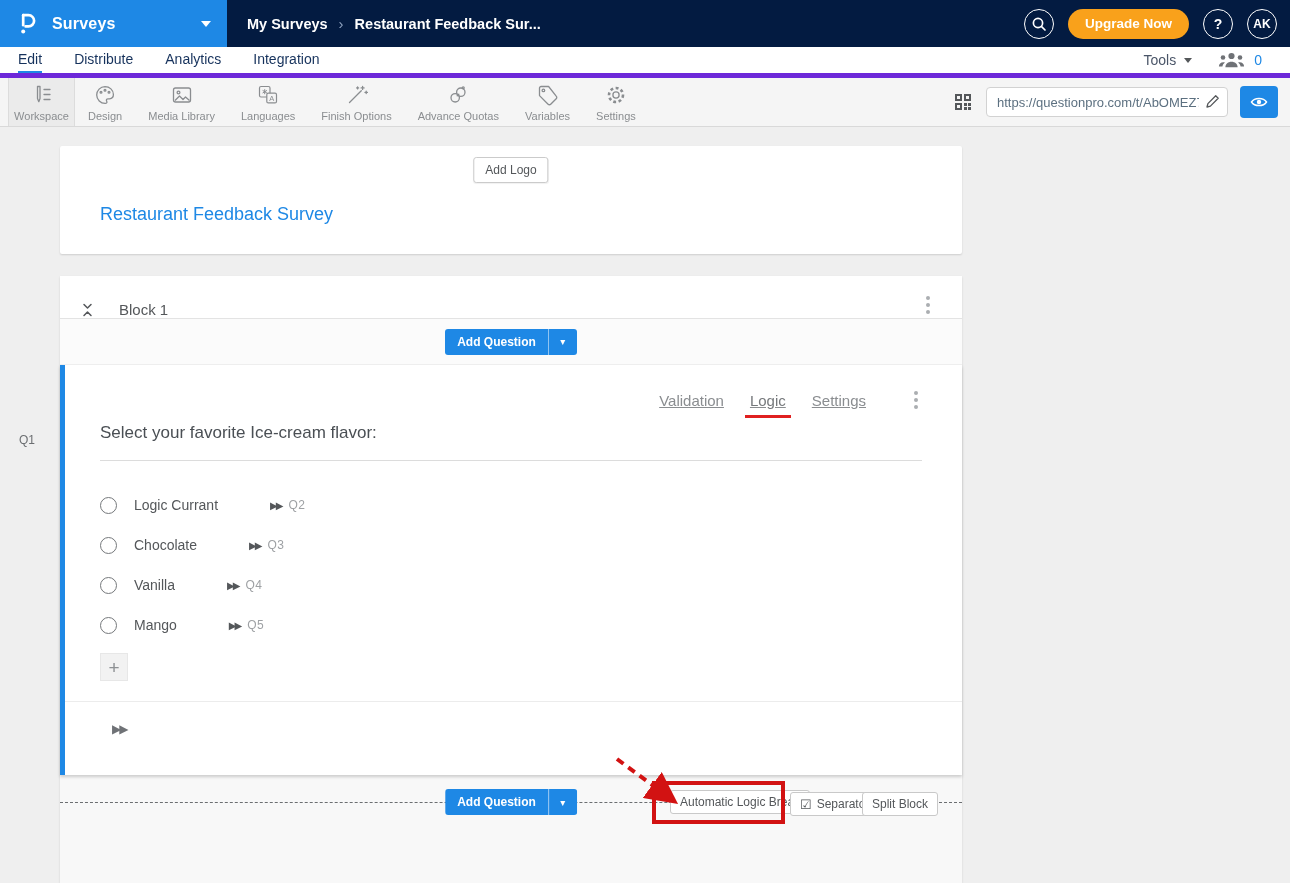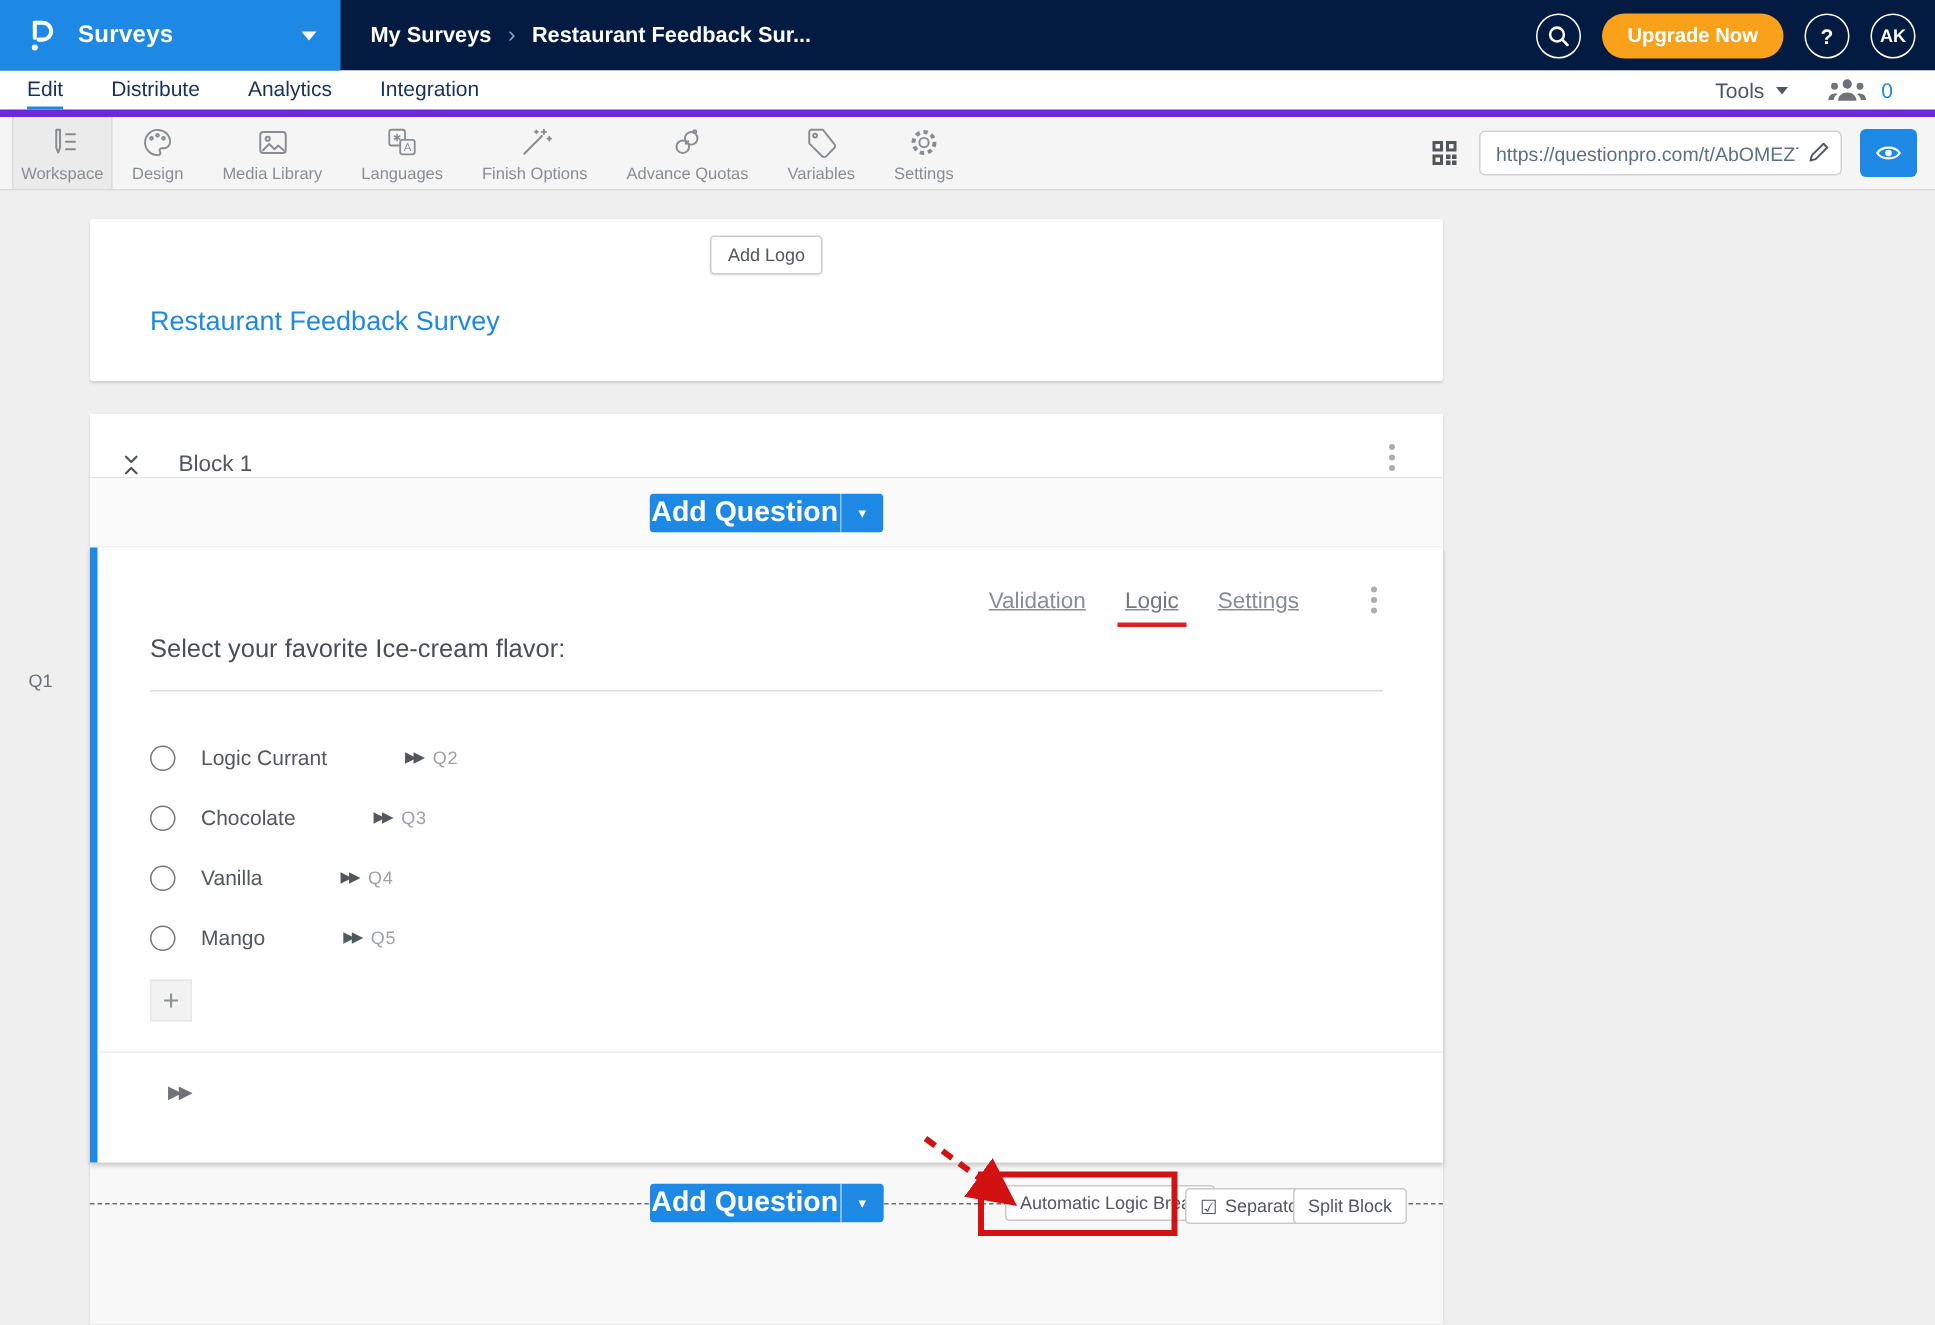--- a/index.html
+++ b/index.html
@@ -33,36 +33,36 @@
   .tb-item .lbl { font-size:11px; color:#8A8D90; white-space:nowrap; }
   .tb-item.active { background:#EBEBEB; border-left:1px solid #DCDCDC; border-right:1px solid #DCDCDC; margin-left:8px; width:67px; }
   .tb-right { margin-left:auto; display:flex; align-items:center; gap:12px; padding-right:12px; }
   .url-wrap { position:relative; }
   .url-input { width:242px; height:30px; border:1px solid #D2D2D2; border-radius:4px; background:#fff; font-size:13px; color:#5C7080; padding:0 28px 0 10px; font-family:"Liberation Sans",sans-serif; }
   .url-pencil { position:absolute; right:7px; top:6px; }
   .eye-btn { width:38px; height:32px; background:#1E88E5; border:none; border-radius:4px; display:flex; align-items:center; justify-content:center; }
 
   
   main { position:relative; height:756px; background:#EFEFEF; }
-  .q-index { position:absolute; left:19px; top:301px; font-size:12px; color:#6B6E71; }
+  .q-index { position:absolute; left:19px; top:287px; font-size:12px; color:#6B6E71; }
 
   .title-card { position:relative; margin:19px 0 0 60px; width:902px; height:108px; background:#fff; border-radius:2px; box-shadow:0 1px 2px rgba(0,0,0,.14); }
   .add-logo-btn { position:absolute; top:11px; left:50%; transform:translateX(-50%); background:#fff; border:1px solid #CBCBCB; border-radius:3px; padding:5px 11px; font-size:12px; color:#54575A; font-family:"Liberation Sans",sans-serif; box-shadow:0 1px 1px rgba(0,0,0,.06); }
   .survey-title { position:absolute; left:40px; top:58px; font-size:18px; font-weight:500; color:#1E88E5; }
 
   .block { margin:22px 0 0 60px; width:902px; height:607px; background:#F8F8F8; box-shadow:0 1px 2px rgba(0,0,0,.12); display:flex; flex-direction:column; }
   .blk-header { height:43px; background:#fff; border-bottom:1px solid #E3E3E3; display:flex; align-items:flex-end; padding:0 28px 0 20px; flex:none; }
   .blk-name { font-size:15px; color:#54575A; margin-left:24px; }
   .dots { display:flex; flex-direction:column; gap:3px; margin-left:auto; padding:4px; }
   .dots i { width:4px; height:4px; border-radius:50%; background:#ABAEB1; }
   .dots.inline { margin-left:18px; }
 
   .addq-row { height:46px; background:#FBFBFB; border-bottom:1px solid #F0F0F0; display:flex; align-items:center; justify-content:center; flex:none; }
   .split-btn { display:flex; height:26px; border-radius:3px; overflow:hidden; }
-  .split-btn .main { background:#1E88E5; color:#fff; font-size:19px; font-weight:700; border:none; padding:0 1px; font-family:"Liberation Sans",sans-serif; }
+  .split-btn .main { background:#1E88E5; color:#fff; font-size:12px; font-weight:700; border:none; padding:0 12px; font-family:"Liberation Sans",sans-serif; }
   .split-btn .dd { background:#1E88E5; border:none; border-left:1px solid rgba(255,255,255,.5); color:#fff; width:29px; font-size:10px; }
 
   .qcard { position:relative; height:410px; background:#fff; border-left:5px solid #1E88E5; box-shadow:0 2px 3px rgba(0,0,0,.18); padding:0 40px 0 35px; flex:none; }
   .q-tabs { display:flex; justify-content:flex-end; align-items:center; padding-top:22px; gap:26px; font-size:15px; color:#8A8D90;text-decoration:underline; }
   .q-tab { position:relative; }
   .q-tab.active { color:#75787B; }
   .q-tab.active::after { content:""; position:absolute; left:-5px; right:-5px; bottom:-9px; height:3px; background:#E02020; }
   .q-text { margin-top:10px; font-size:17px; color:#4A4F54; padding-bottom:17px; border-bottom:1px solid #DCDCDC; }
   .q-options { margin-top:24px; }
   .q-option { display:flex; align-items:center; height:40px; }

